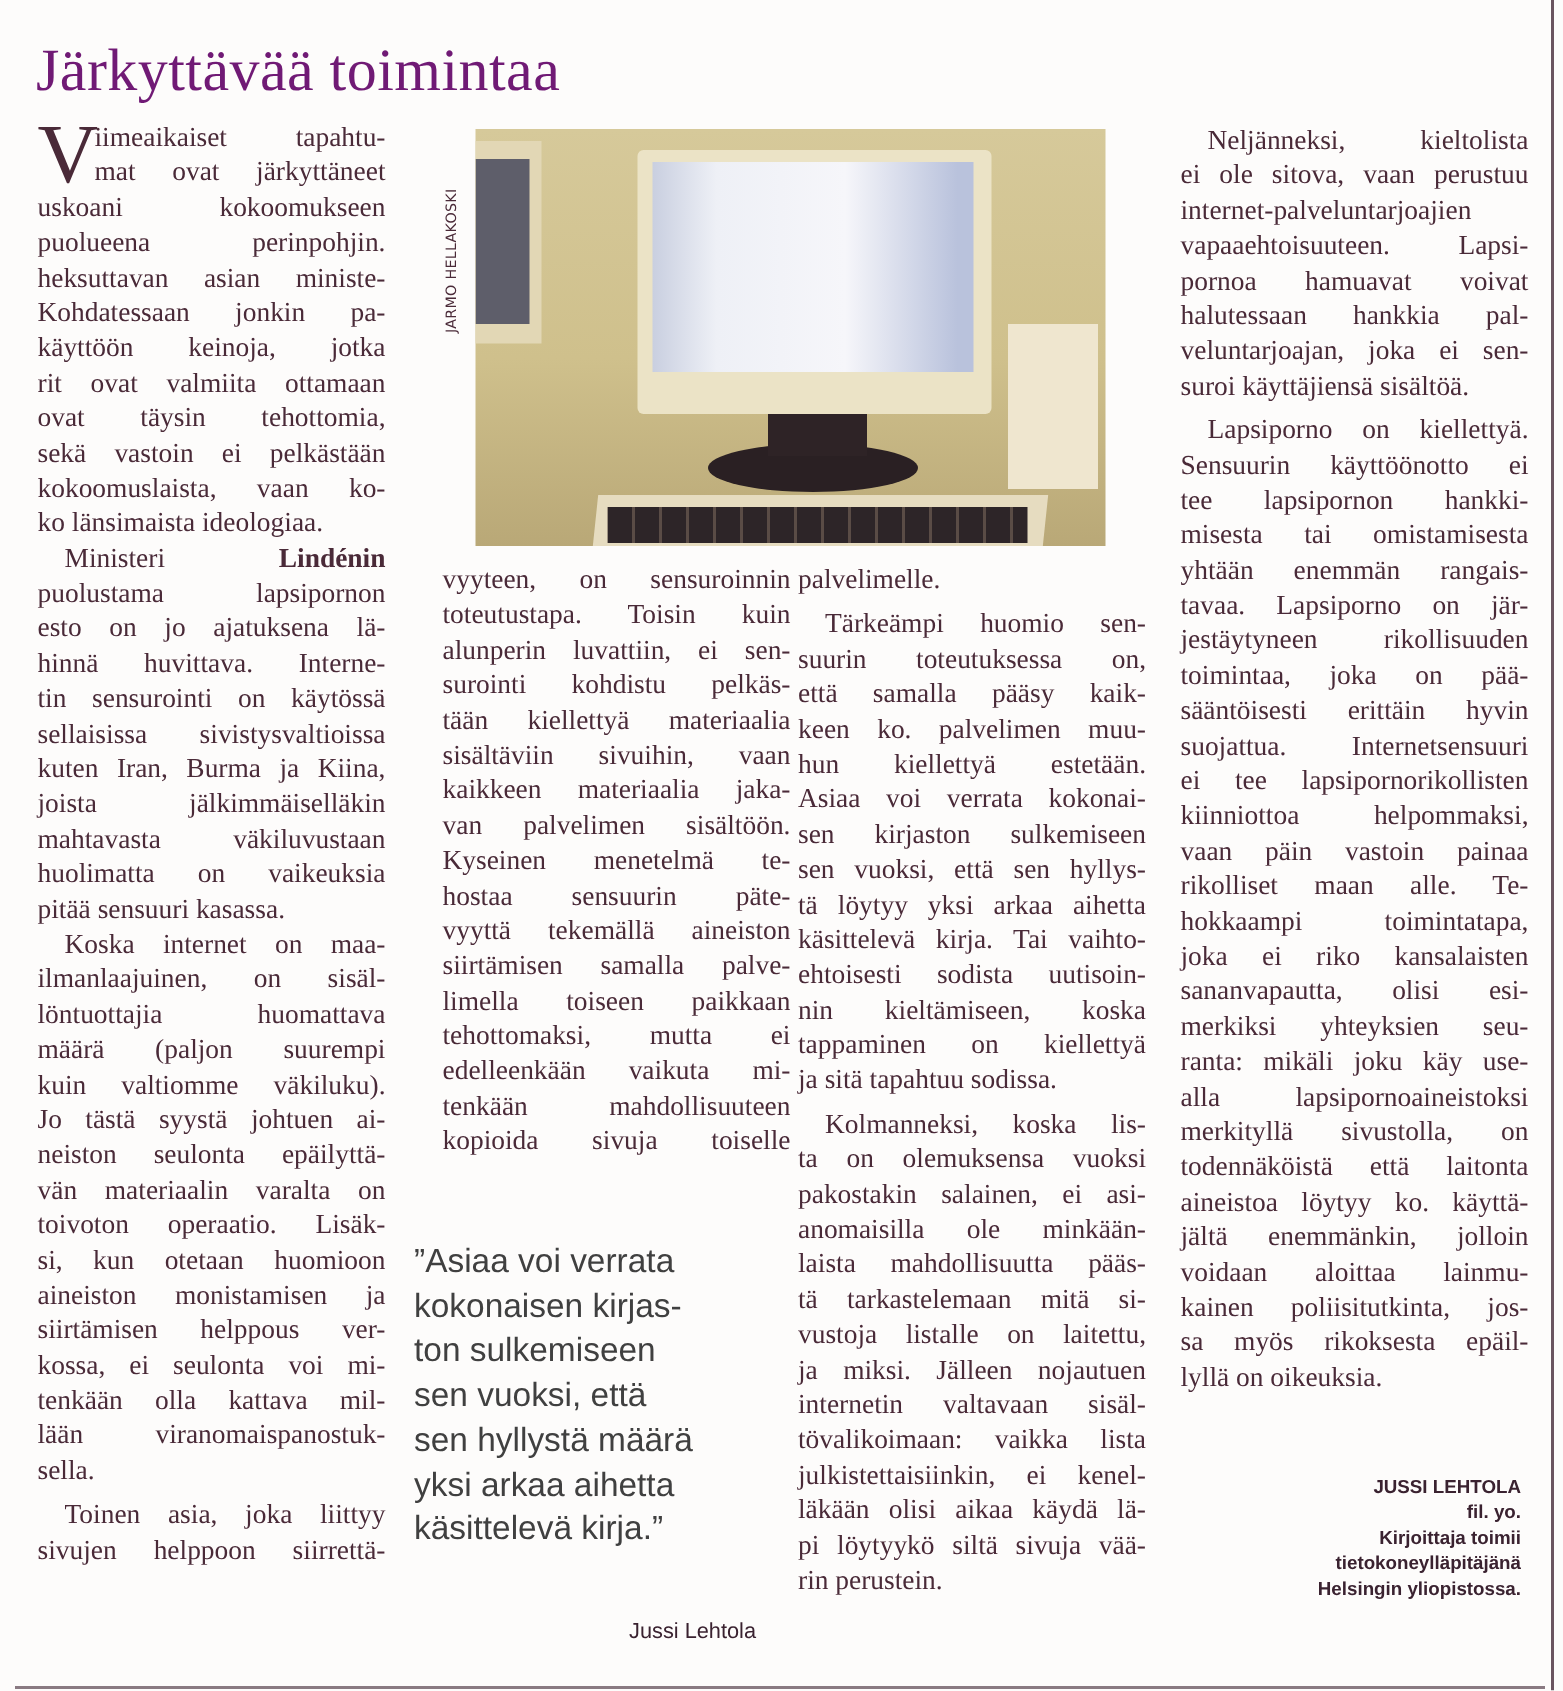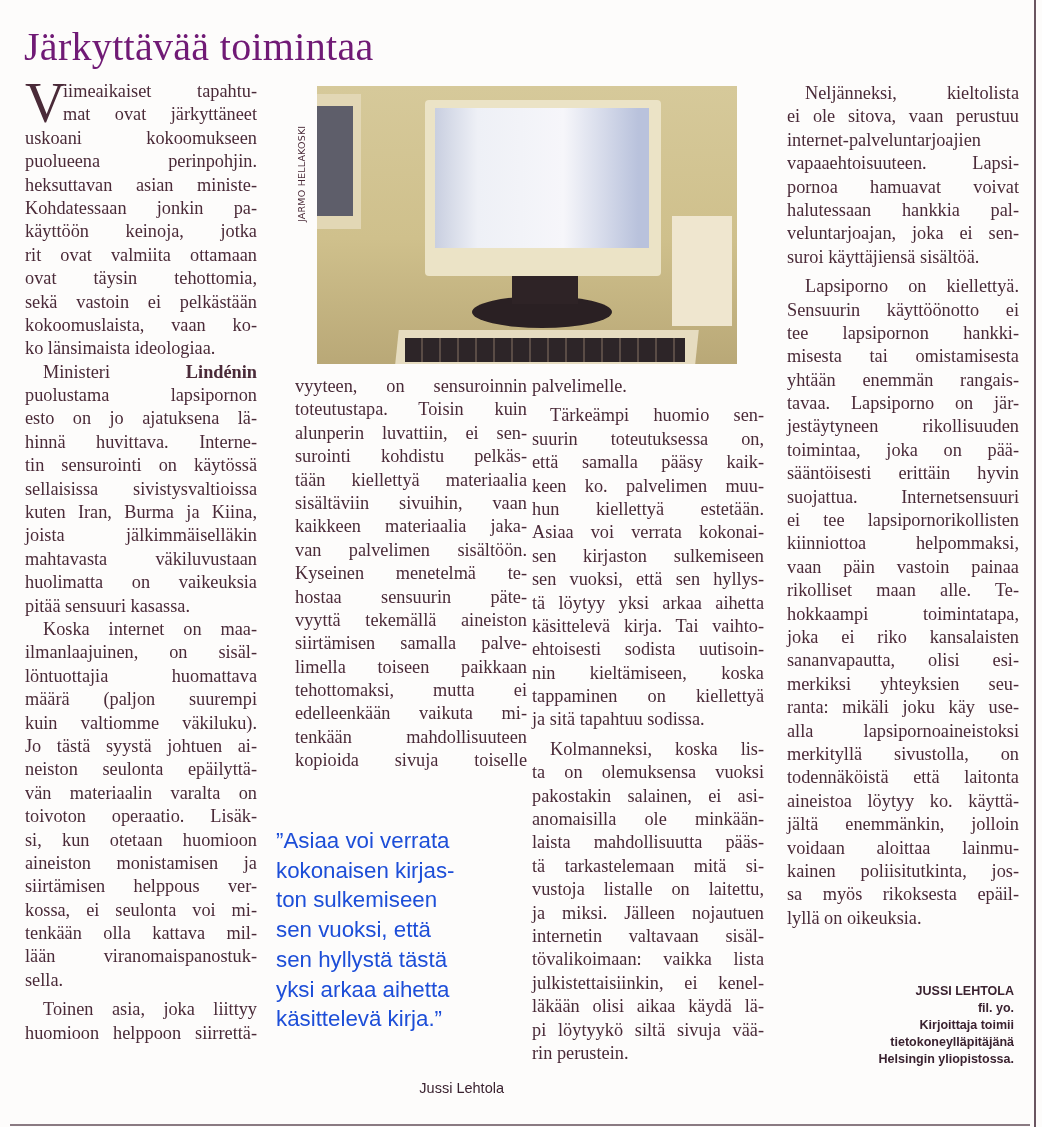--- a/index.html
+++ b/index.html
@@ -58,21 +58,21 @@
   .monitor-base { position:absolute; left:155px; top:210px; width:140px; height:32px; background:#2a2023; border-radius:50%; }
   .left-monitor { position:absolute; left:0; top:8px; width:44px; height:135px; background:#e2d7b5; }
   .left-monitor-screen { position:absolute; left:0; top:20px; width:36px; height:110px; background:#5e5e6a; }
   .keyboard { position:absolute; left:80px; top:244px; width:300px; height:34px; background:#e6dcc0; transform:skewX(-6deg); }
   .keyboard-keys { position:absolute; left:88px; top:252px; width:280px; height:24px;
     background:repeating-linear-gradient(90deg,#2d2528 0 16px,#5a4c46 16px 18px); }
   .paper-right { position:absolute; left:355px; top:130px; width:60px; height:110px; background:#efe6cf; }
   .pullquote {
     position:absolute; left:276px; top:826px; width:236px;
     font-family:"Liberation Sans", sans-serif;
-    font-size:22.3px; line-height:29.7px; color:#1d4ed8;
+    font-size:22.3px; line-height:29.7px; color:#404040;
   }
   .pullquote .pq-line { display:block; white-space:pre; }
   .pq-author {
     position:absolute; left:300px; top:1080px; width:204px; text-align:right;
     font-family:"Liberation Sans", sans-serif; font-size:14.5px; color:#3a2230;
   }
   .signature {
     position:absolute; left:790px; top:983px; width:224px; text-align:right;
     font-family:"Liberation Sans", sans-serif; font-weight:bold;
     font-size:12.5px; line-height:17px; color:#3a2230;
@@ -134,21 +134,21 @@
     <span class="line">vän materiaalin varalta on</span>
     <span class="line">toivoton operaatio. Lisäk-</span>
     <span class="line">si, kun otetaan huomioon</span>
     <span class="line">aineiston monistamisen ja</span>
     <span class="line">siirtämisen helppous ver-</span>
     <span class="line">kossa, ei seulonta voi mi-</span>
     <span class="line">tenkään olla kattava mil-</span>
     <span class="line">lään viranomaispanostuk-</span>
     <span class="line last">sella.</span>
     <span class="line indent gap">Toinen asia, joka liittyy</span>
-    <span class="line">huomioon helppoon siirrettä-</span>
+    <span class="line">sivujen helppoon siirrettä-</span>
   </div>
 <div class="col" id="col1" style="left:295px; top:375px; width:232px;">
     <span class="line">vyyteen, on sensuroinnin</span>
     <span class="line">toteutustapa. Toisin kuin</span>
     <span class="line">alunperin luvattiin, ei sen-</span>
     <span class="line">surointi kohdistu pelkäs-</span>
     <span class="line">tään kiellettyä materiaalia</span>
     <span class="line">sisältäviin sivuihin, vaan</span>
     <span class="line">kaikkeen materiaalia jaka-</span>
     <span class="line">van palvelimen sisältöön.</span>
@@ -230,21 +230,21 @@
     <span class="line">kainen poliisitutkinta, jos-</span>
     <span class="line">sa myös rikoksesta epäil-</span>
     <span class="line last">lyllä on oikeuksia.</span>
   </div>
 
 <div class="pullquote" id="pq">
     <span class="pq-line">”Asiaa voi verrata</span>
     <span class="pq-line">kokonaisen kirjas-</span>
     <span class="pq-line">ton sulkemiseen</span>
     <span class="pq-line">sen vuoksi, että</span>
-    <span class="pq-line">sen hyllystä tästä</span>
+    <span class="pq-line">sen hyllystä määrä</span>
     <span class="pq-line">yksi arkaa aihetta</span>
     <span class="pq-line">käsittelevä kirja.”</span>
   </div>
 <div class="pq-author">Jussi Lehtola</div>
 
 <div class="signature">
   <span>JUSSI LEHTOLA</span>
   <span>fil. yo.</span>
   <span>Kirjoittaja toimii</span>
   <span>tietokoneylläpitäjänä</span>

